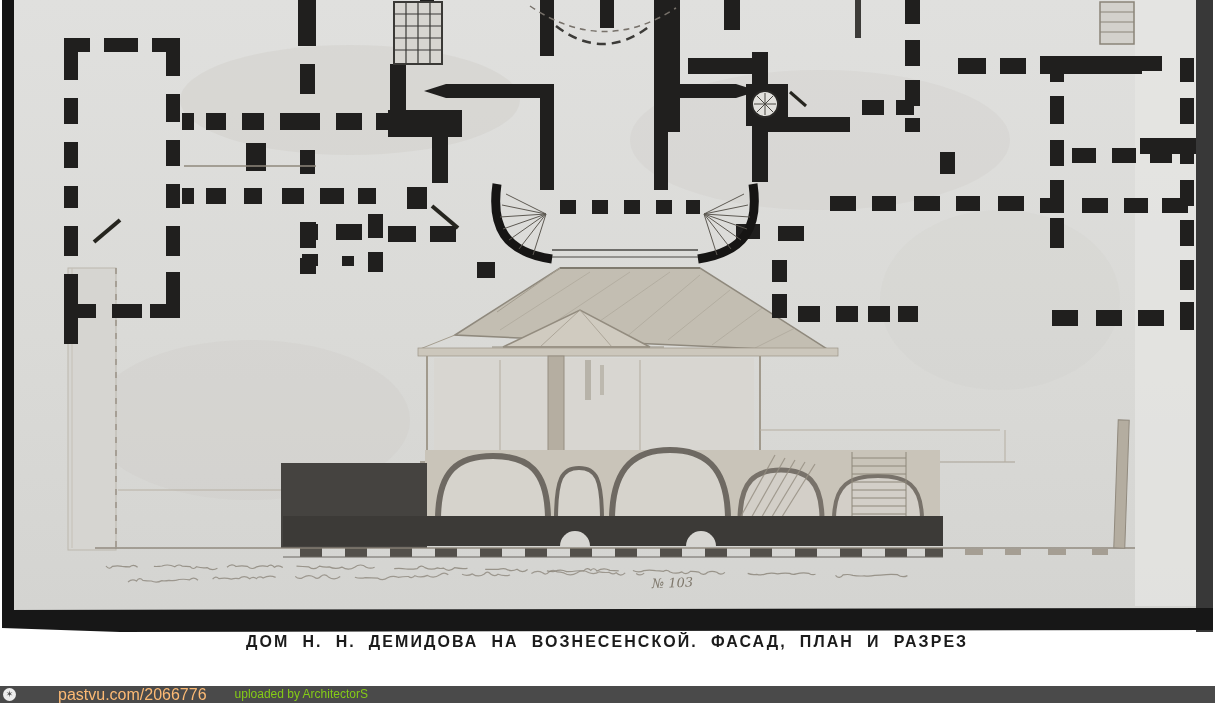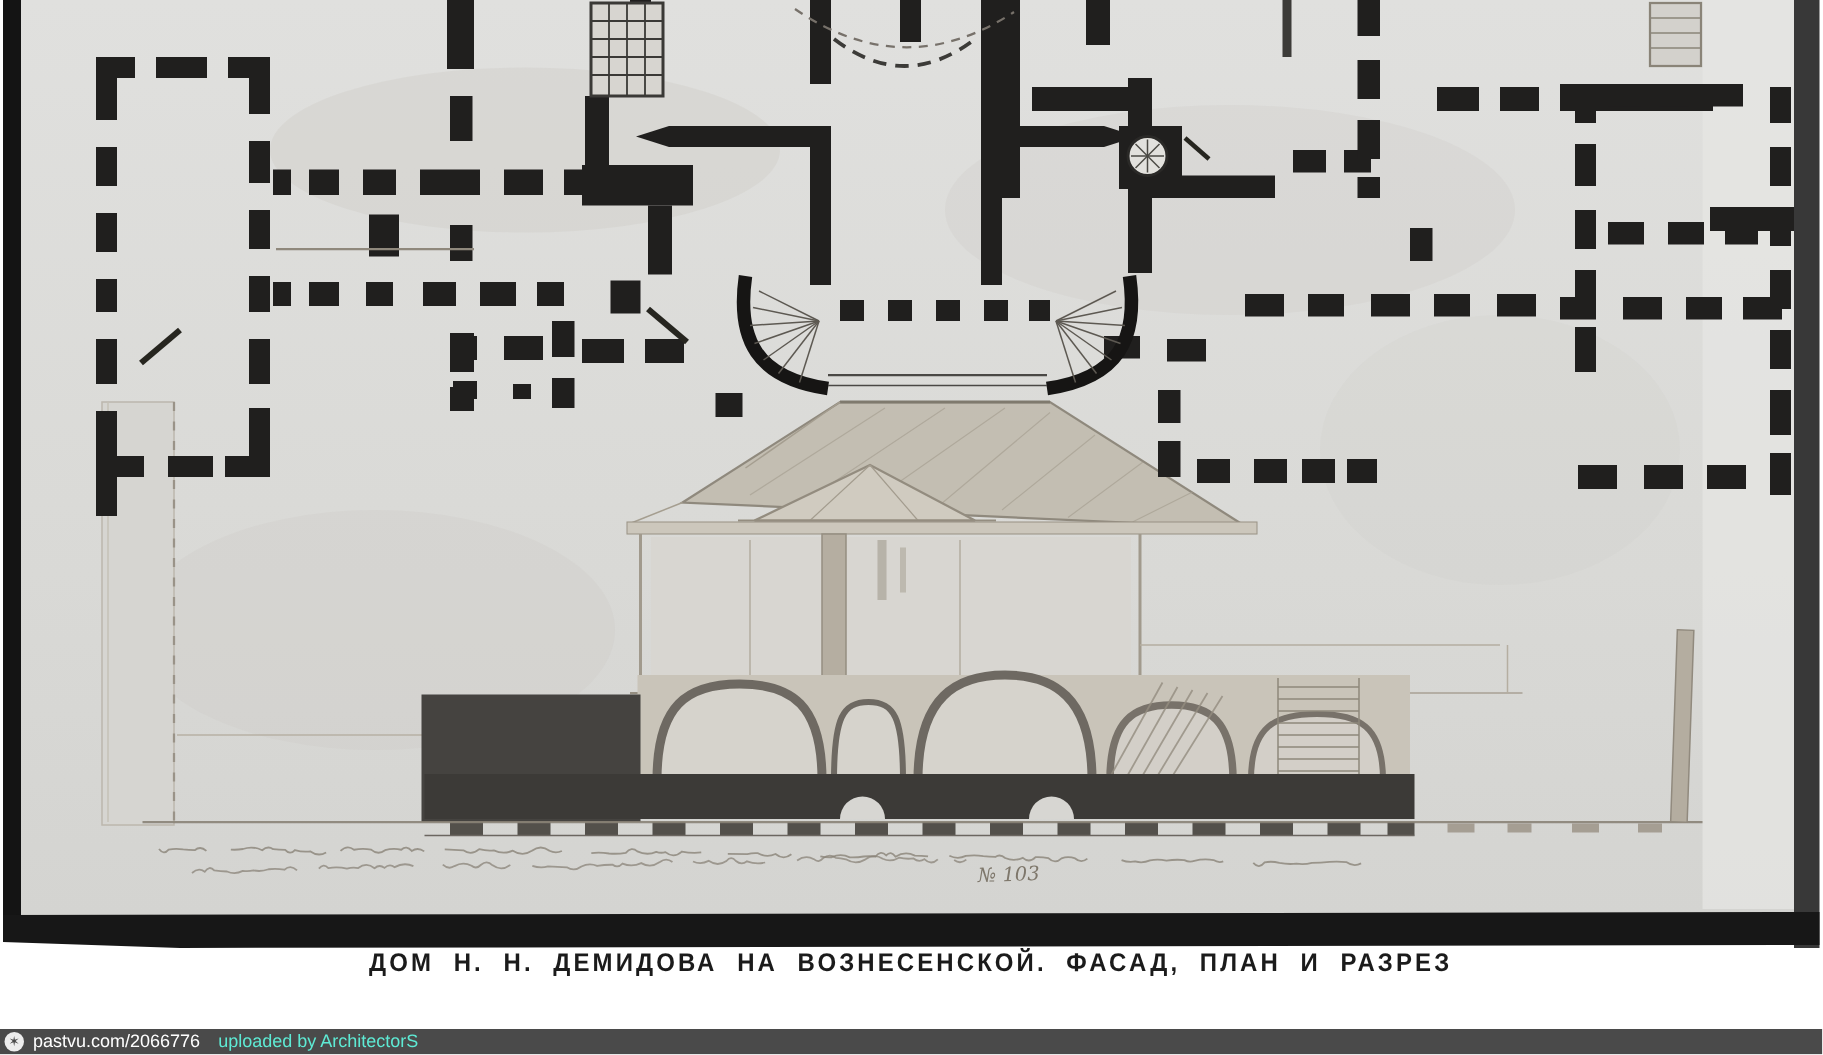--- a/index.html
+++ b/index.html
@@ -9,22 +9,22 @@
   .caption-band{position:absolute;left:0;top:632px;width:1215px;height:54px;background:#ffffff;
         display:flex;justify-content:center;}
   .caption-text{font-family:"Liberation Sans",sans-serif;font-size:17px;font-weight:bold;
         color:#1b1b1b;letter-spacing:2.2px;word-spacing:7px;white-space:nowrap;
         transform:scaleX(.94);transform-origin:center;}
   .watermark-bar{position:absolute;left:0;bottom:0;width:1215px;height:17px;background:#4a4a4a;
         display:flex;align-items:center;gap:6px;padding-left:3px;box-sizing:border-box;}
   .wm-icon{width:13px;height:13px;border-radius:50%;background:#ededed;display:flex;
         align-items:center;justify-content:center;flex:0 0 13px;}
   .wm-icon span{color:#4a4a4a;font-size:9px;line-height:1;}
-  .wm-site{color:#ffffff;font-size:12px;line-height:17px;}
-  .wm-uploaded{color:#5eead4;font-size:12px;line-height:17px;margin-left:6px;}
+  .wm-site{color:#fdba74;font-size:16px;line-height:17px;margin-left:36px;}
+  .wm-uploaded{color:#84cc16;font-size:12px;line-height:17px;margin-left:22px;}
 </style>
 </head>
 <body>
 
 <div class="page">
 
   <svg class="scan" viewBox="0 0 1215 632">
 
     <defs>
       <linearGradient id="paperGrad" x1="0" y1="0" x2="0" y2="1">

